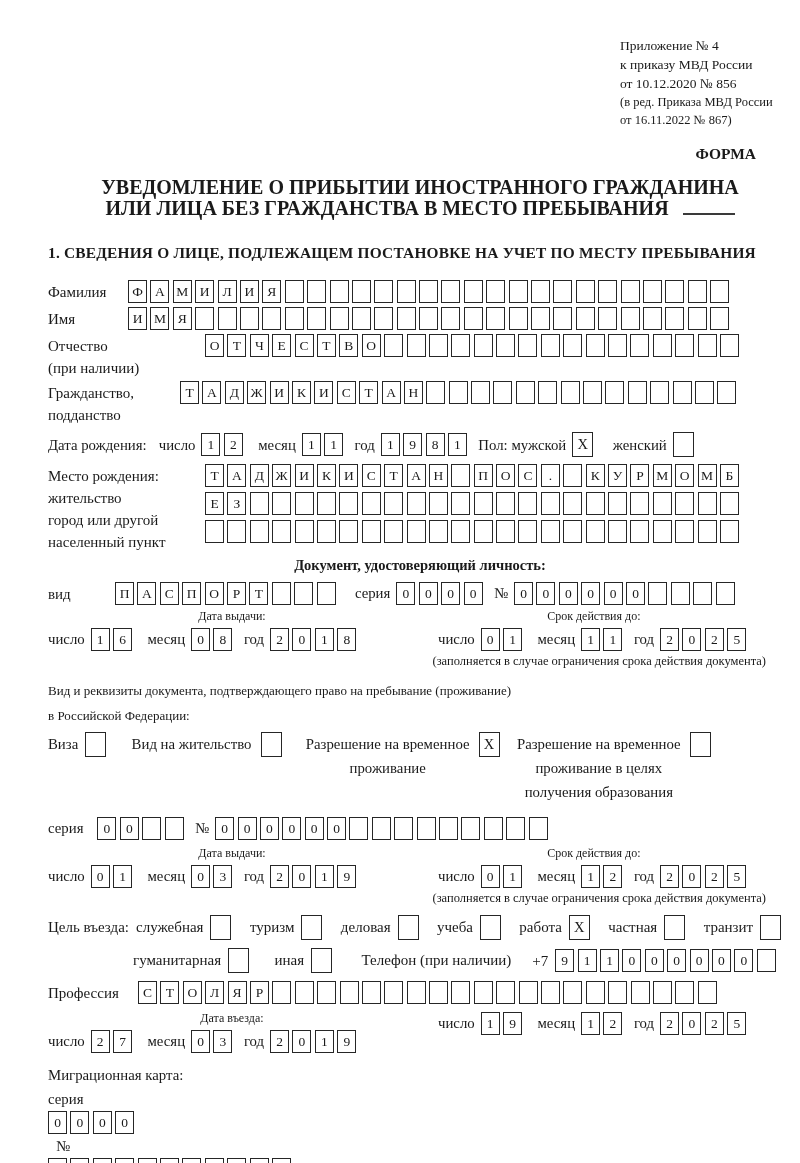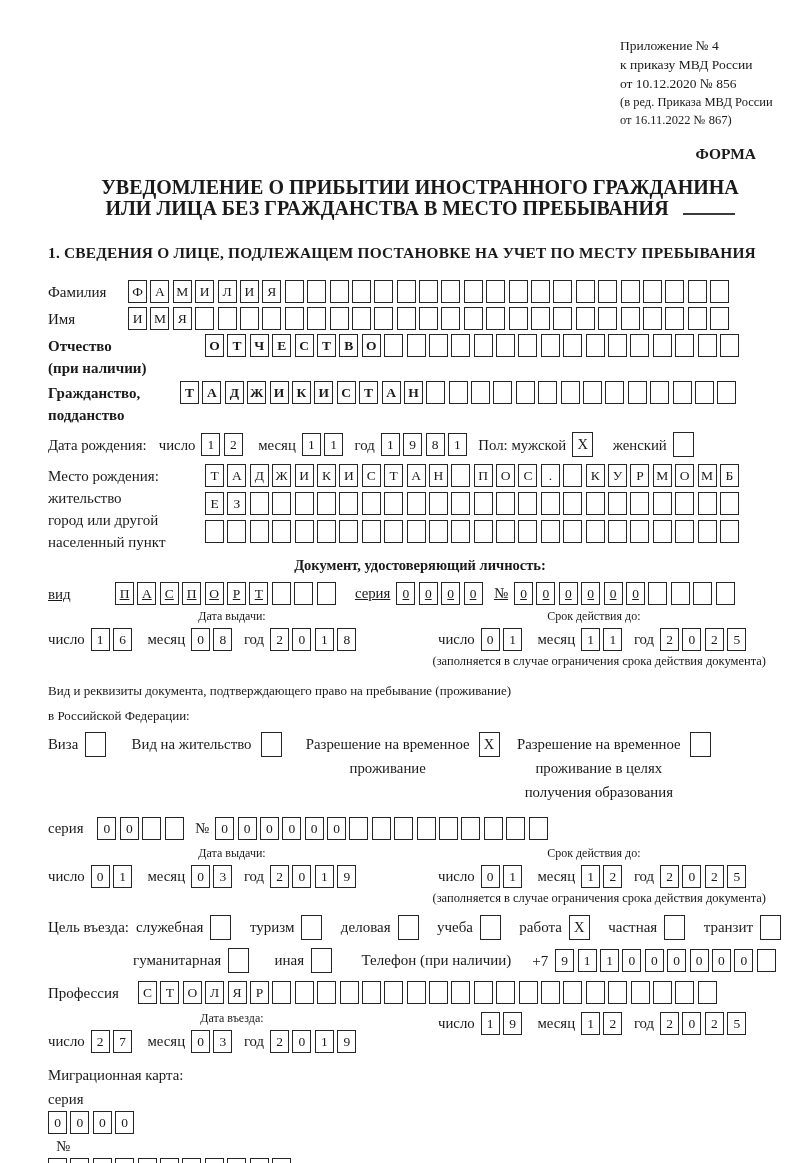--- a/index.html
+++ b/index.html
@@ -23,21 +23,21 @@
     display:inline-block;width:17px;height:21px;border:1.6px solid #262626;
     margin-right:3.4px;text-align:center;font-size:13.5px;line-height:21px;
     background:#fff;flex:0 0 auto;
   }
   .cb .box{width:19px;height:23px;line-height:23px;font-size:14.5px;}
   
   .frow{display:flex;align-items:flex-start;margin-bottom:4px;}
   .lbl{font-size:15px;line-height:22px;padding-top:1px;flex:0 0 auto;}
   .w80{width:80px;}  .w132{width:132px;}  .w157{width:157px;}  .w67{width:67px;}
   .stack{line-height:22px;}
-  .mb2{margin-bottom:2px;font-weight:bold;}
+  .mb2{margin-bottom:2px;}
   .bstack .boxes{margin-bottom:5px;}
   
   .il{font-size:14.8px;line-height:24px;margin-right:6px;flex:0 0 auto;}
   .gap12{margin-left:12px;} .gap16{margin-left:16px;} .gap8{margin-left:8px;}
   .doc-head{text-align:center;font-weight:bold;font-size:14.5px;margin:3px 0 7px;}
   
   .dates{display:flex;margin-top:4px;}
   .dblock{flex:0 0 auto;}
   .dblock.left{width:368px;margin-left:0;}
   .dblock.right{margin-left:22px;}
@@ -327,21 +327,21 @@
           <span class="box"></span>
           <span class="box"></span>
           <span class="box"></span>
           <span class="box"></span>
           <span class="box"></span>
         </div>
     </div>
   </div>
 
   <div class="doc-head">Документ, удостоверяющий личность:</div>
-  <div class="frow" style="align-items:center;text-decoration:underline;">
+  <div class="frow" style="align-items:center;">
     <span class="lbl w67">вид</span>
     <span class="boxes">
         <span class="box">П</span>
         <span class="box">А</span>
         <span class="box">С</span>
         <span class="box">П</span>
         <span class="box">О</span>
         <span class="box">Р</span>
         <span class="box">Т</span>
         <span class="box"></span>

